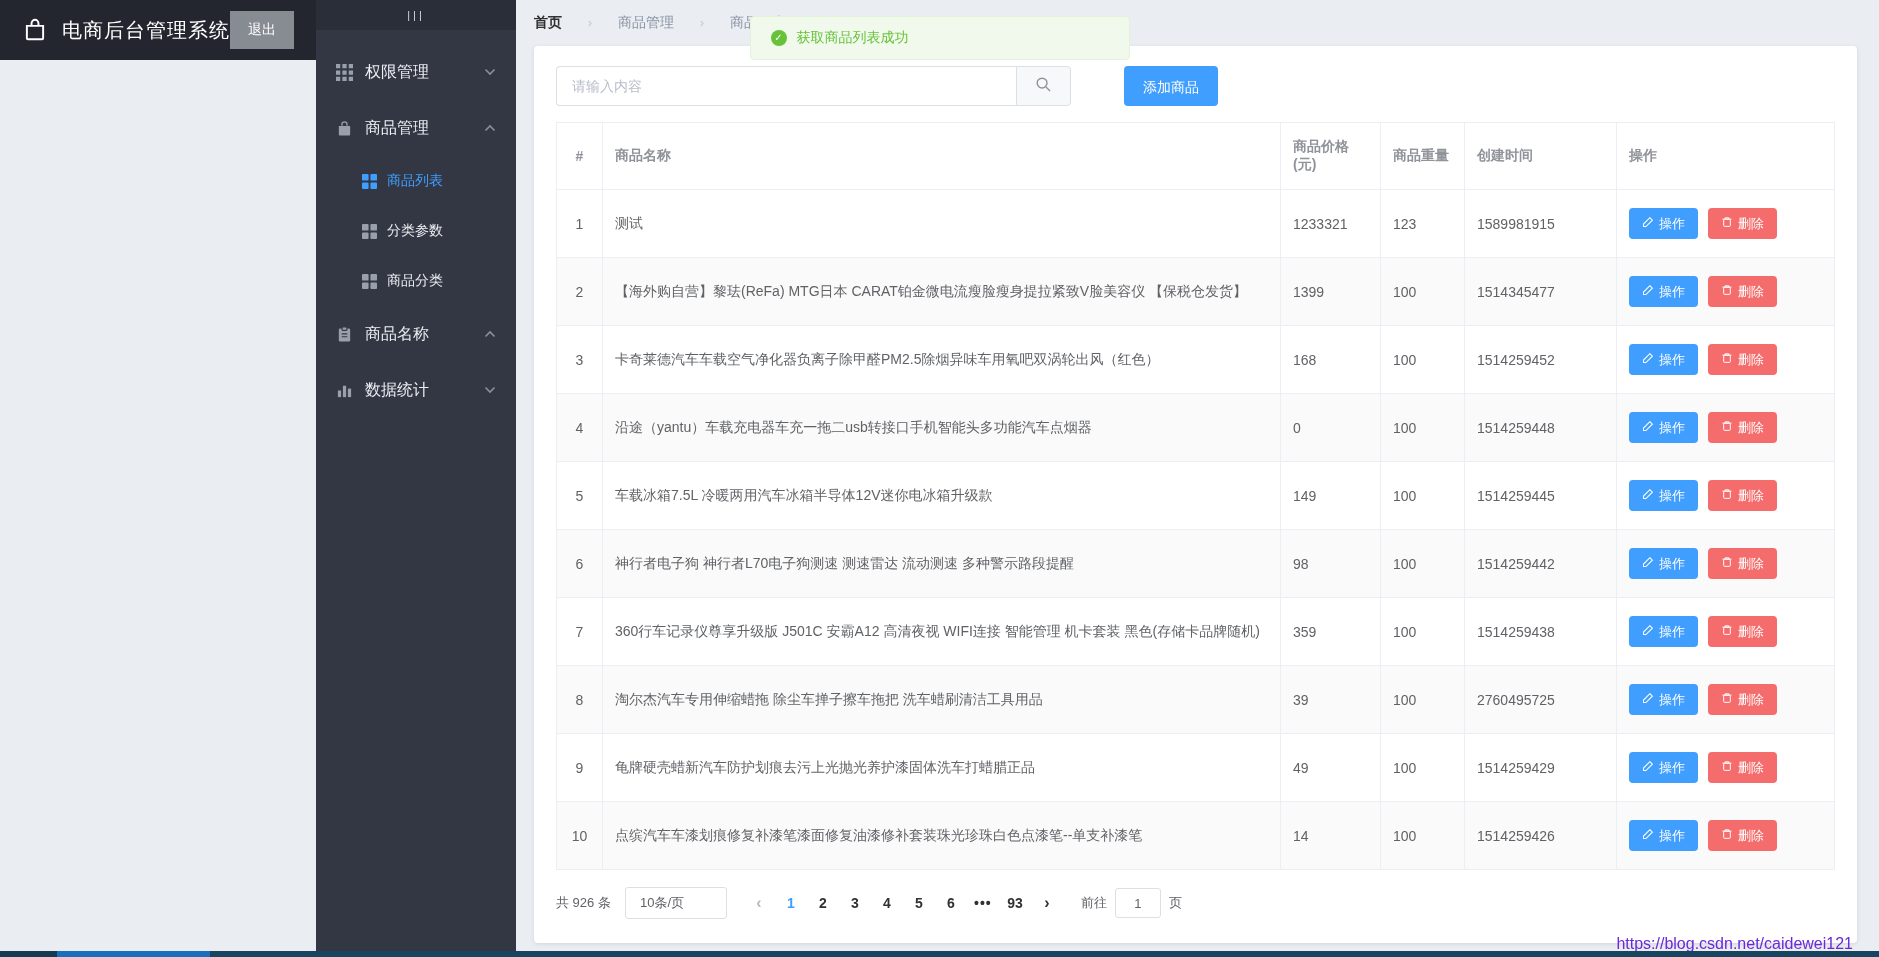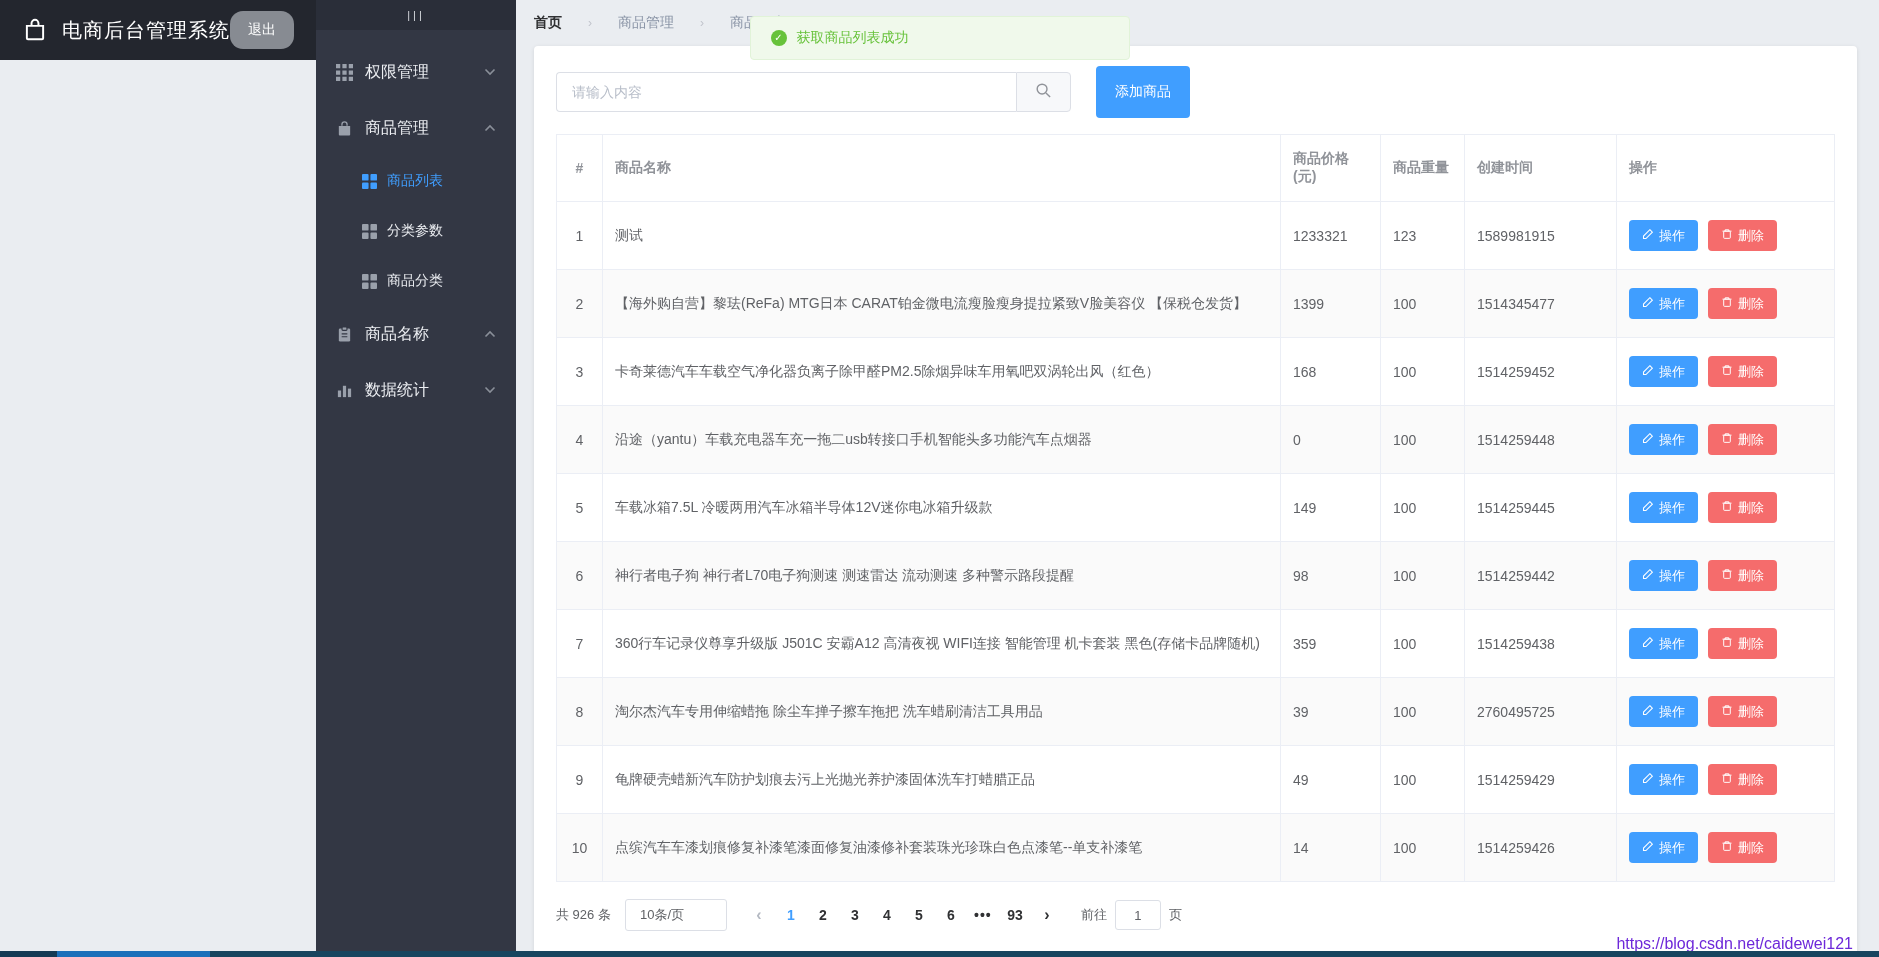--- a/index.html
+++ b/index.html
@@ -15,21 +15,21 @@
   
   .header {
     height: 60px; background: #23262e; display: flex;
     align-items: center; justify-content: space-between;
     padding: 0 22px; flex: 0 0 auto;
   }
   .header-left { display: flex; align-items: center; gap: 14px; }
   .header-left svg { display: block; }
   .app-title { color: #ffffff; font-size: 20px; font-weight: 400; letter-spacing: 1px; }
   .logout-btn {
-    background: #878b92; color: #fff; border: none; border-radius: 13px;
+    background: #878b92; color: #fff; border: none; border-radius: 0;
     padding: 10px 18px; font-size: 14px; cursor: pointer;
     font-family: inherit;
   }
 
   
   .toast {
     position: absolute; top: 16px; left: 50%; transform: translateX(-50%);
     min-width: 380px; background: #f0f9eb; border: 1px solid #e1f3d8;
     border-radius: 4px; padding: 12px 20px; display: flex; align-items: center;
     gap: 10px; z-index: 100; color: #67c23a; font-size: 14px;
@@ -71,37 +71,37 @@
   .breadcrumb .bc-home { color: #303133; font-weight: 700; cursor: pointer; }
   .breadcrumb .bc-item { color: #8a94a6; }
   .breadcrumb .bc-sep { color: #c0c4cc; font-size: 12px; }
 
   .card {
     margin-top: 14px; background: #fff; border-radius: 4px;
     box-shadow: 0 1px 4px rgba(0,0,0,0.1); padding: 20px 22px 24px 22px;
   }
 
   
-  .toolbar { display: flex; align-items: center; }
+  .toolbar { display: flex; align-items: center; gap: 28px; }
   .input-group { display: flex; width: 515px; }
   .search-input {
     flex: 1; height: 40px; border: 1px solid #dcdfe6; border-right: none;
     border-radius: 4px 0 0 4px; padding: 0 15px; font-size: 14px;
     color: #606266; outline: none; font-family: inherit;
   }
   .search-input::placeholder { color: #b8bec9; }
   .input-append {
     width: 55px; height: 40px; border: 1px solid #dcdfe6;
     border-radius: 0 4px 4px 0; background: #f7f8fa;
     display: flex; align-items: center; justify-content: center;
     color: #909399; cursor: pointer;
   }
   .add-btn {
     margin-left: 25px; background: #409eff; color: #fff; border: none;
-    border-radius: 4px; height: 52px; padding: 13px 19px; font-size: 14px;
+    border-radius: 4px; height: 40px; padding: 13px 19px; font-size: 14px;
     cursor: pointer; font-family: inherit;
   }
 
   
   table { width: 100%; border-collapse: collapse; margin-top: 16px; font-size: 14px; table-layout: fixed; }
   th, td { border: 1px solid #ebeef5; text-align: left; }
   th { color: #909399; font-weight: 700; padding: 15px 12px; background: #fff; }
   td { color: #606266; padding: 18px 12px; white-space: nowrap; overflow: hidden; }
   tbody tr:nth-child(even) td { background: #fafafa; }
   .col-index, td.cell-index { text-align: center; }

